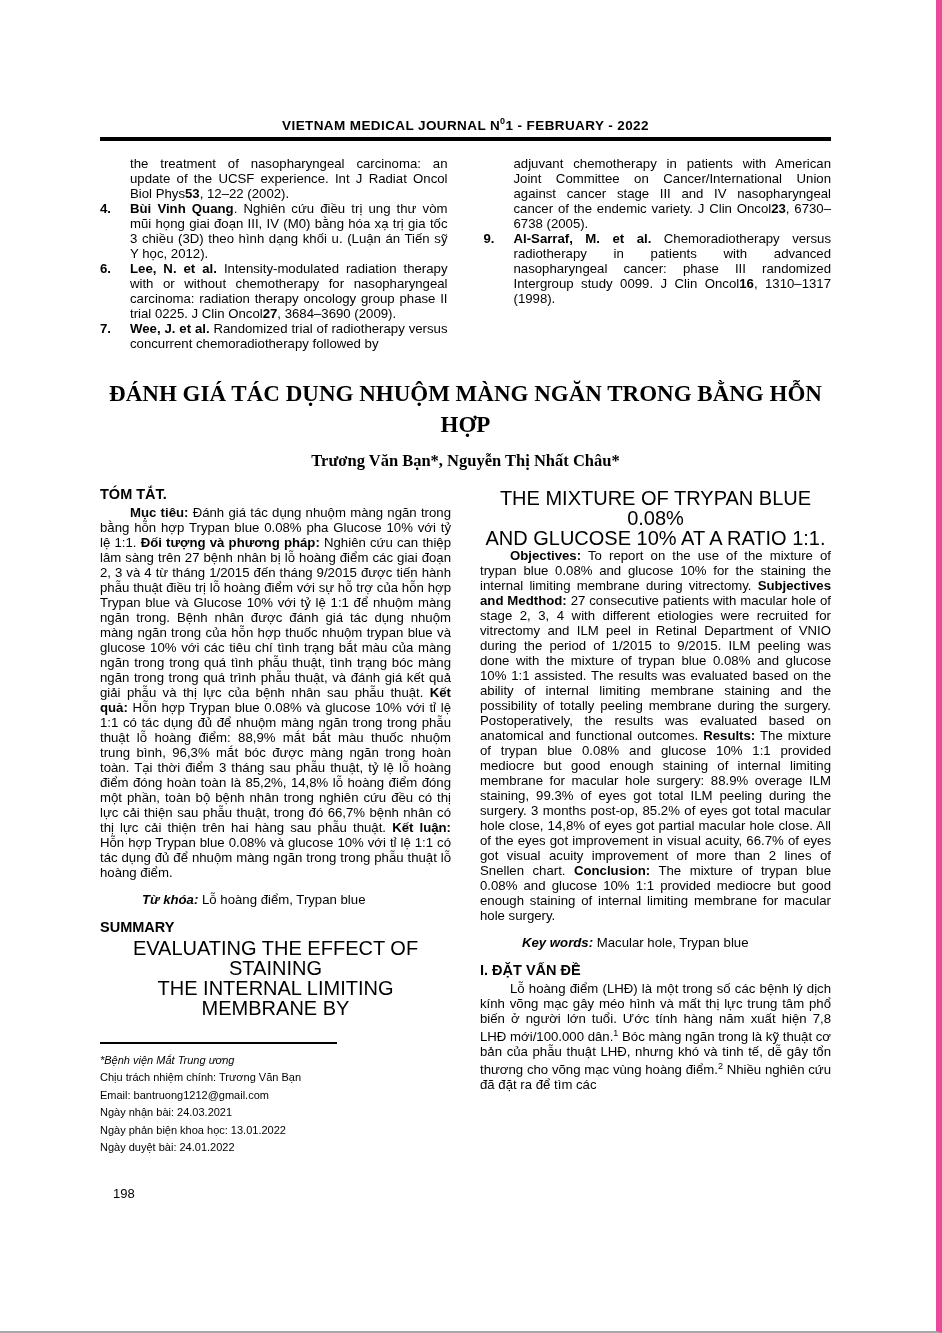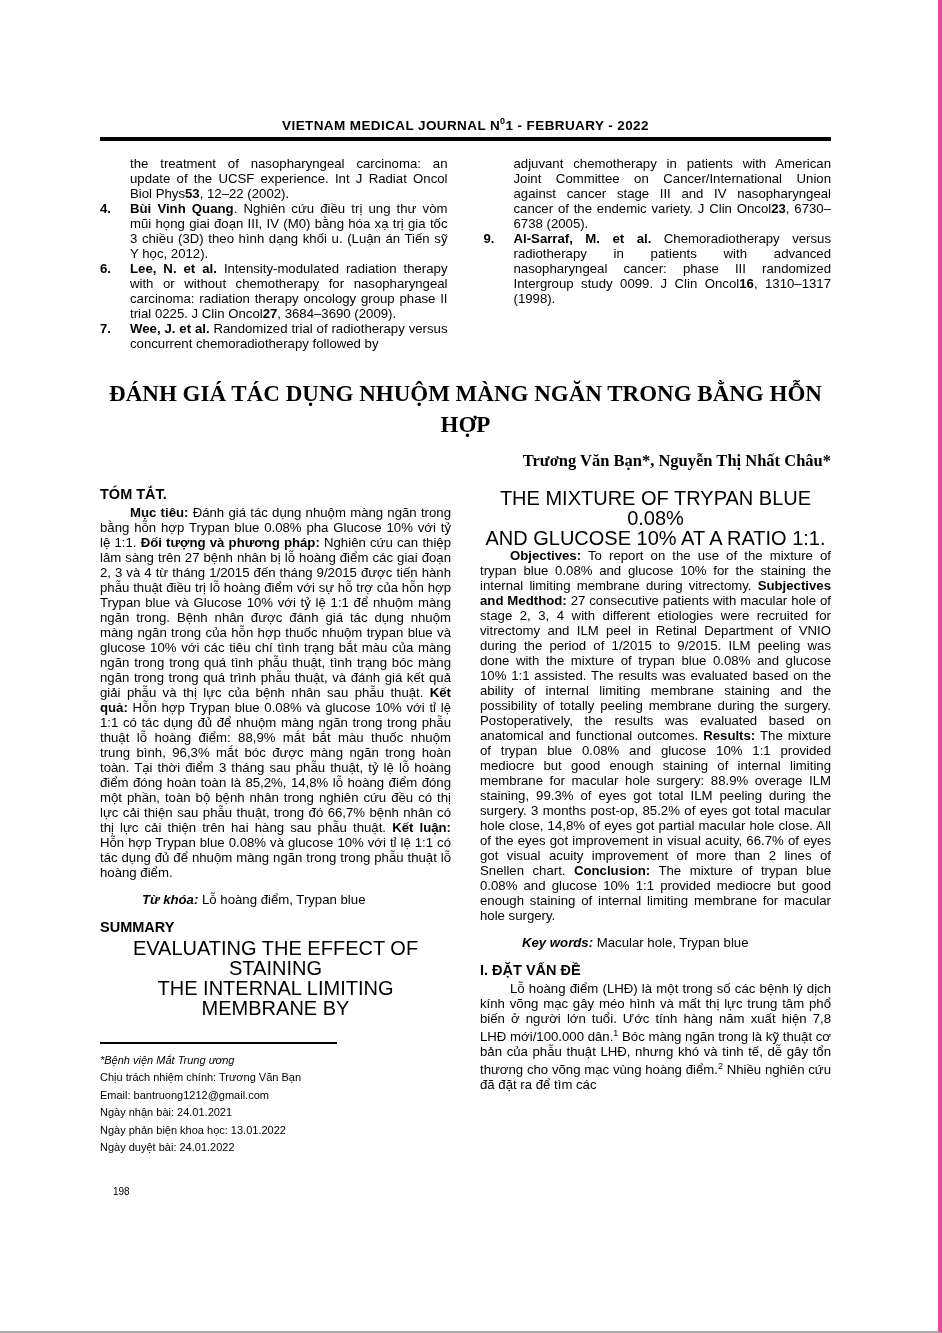--- a/index.html
+++ b/index.html
@@ -1,19 +1,19 @@
 <!DOCTYPE html>
 <html><head>
 <meta charset="utf-8">
 <style>
   html,body { margin:0; padding:0; background:#e8e8e8; }
   .page {
     position:relative; width:942px; height:1333px; background:#ffffff;
     font-family:"Liberation Sans", sans-serif; color:#000;
-    box-sizing:border-box; border-right:4px solid #ec4899; border-bottom:2px solid #a8a8a8;
+    box-sizing:border-box; border-right:6px solid #ec4899; border-bottom:2px solid #a8a8a8;
     overflow:hidden;
   }
   .content { position:absolute; left:100px; top:116px; width:731px; }
   .header {
     text-align:center; font-weight:bold; font-size:13.5px; letter-spacing:0.4px;
     padding-bottom:4px; border-bottom:4px solid #000;
   }
   .header sup { font-size:9px; }
   .cols { display:flex; gap:29px; }
   .col { flex:1; min-width:0; }
@@ -22,35 +22,35 @@
     font-size:13.2px; line-height:15px; text-align:justify;
     padding-left:30px; text-indent:-30px;
   }
   .ref-num { display:inline-block; width:30px; text-indent:0; font-weight:bold; }
   .title {
     margin:27px 0 0 0; text-align:center;
     font-family:"Liberation Serif", serif; font-weight:bold;
     font-size:23px; line-height:31px;
   }
   .authors {
-    margin-top:11px; text-align:right;
+    margin-top:11px; text-align:center;
     font-family:"Liberation Serif", serif; font-weight:bold; font-size:16.5px;
   }
   .main { margin-top:15px; }
   .h2 { font-size:14.5px; font-weight:bold; margin:0 0 3px 0; }
   .h2.gap-top { margin-top:9px; }
   .para { font-size:13.2px; line-height:15px; text-align:justify; margin:0; }
   .indent { text-indent:30px; }
   .kw { font-size:13.2px; line-height:15px; margin:12px; text-indent:30px; }
   .subtitle { text-align:center; font-size:20px; line-height:20px; margin:2px 0 0 0; }
   .it { font-style:italic; }
   b.it { font-style:italic; }
   .footnote { margin-top:24px; font-size:11px; line-height:17.5px; }
   .fn-rule { width:237px; height:2px; background:#000; margin-bottom:8px; }
-  .page-number { position:absolute; left:113px; top:1186px; font-size:10px; }
+  .page-number { position:absolute; left:113px; top:1186px; font-size:13px; }
   sup { font-size:9px; }
 </style>
 </head>
 <body>
 
 <div class="page">
   <div class="content">
 
     <div class="header">
       <span>VIETNAM MEDICAL JOURNAL N</span><sup>0</sup><span>1 - FEBRUARY - 2022</span>
@@ -83,21 +83,21 @@
         <div class="h2 gap-top">SUMMARY</div>
         <div class="subtitle">
           <span>EVALUATING THE EFFECT OF STAINING</span><br>
           <span>THE INTERNAL LIMITING MEMBRANE BY</span>
         </div>
         <div class="footnote">
           <div class="fn-rule"></div>
           <div class="it">*Bệnh viện Mắt Trung ương</div>
           <div>Chịu trách nhiệm chính: Trương Văn Bạn</div>
           <div>Email: bantruong1212@gmail.com</div>
-          <div>Ngày nhận bài: 24.01.2021</div>
+          <div>Ngày nhận bài: 24.03.2021</div>
           <div>Ngày phản biện khoa học: 13.01.2022</div>
           <div>Ngày duyệt bài: 24.01.2022</div>
         </div>
       </div>
       <div class="col">
         <div class="subtitle">
           <span>THE MIXTURE OF TRYPAN BLUE 0.08%</span><br>
           <span>AND GLUCOSE 10% AT A RATIO 1:1.</span>
         </div>
         <p class="para indent"><b>Objectives:</b><span> To report on the use of the mixture of trypan blue 0.08% and glucose 10% for the staining the internal limiting membrane during vitrectomy. </span><b>Subjectives and Medthod:</b><span> 27 consecutive patients with macular hole of stage 2, 3, 4 with different etiologies were recruited for vitrectomy and ILM peel in Retinal Department of VNIO during the period of 1/2015 to 9/2015. ILM peeling was done with the mixture of trypan blue 0.08% and glucose 10% 1:1 assisted. The results was evaluated based on the ability of internal limiting membrane staining and the possibility of totally peeling membrane during the surgery. Postoperatively, the results was evaluated based on anatomical and functional outcomes. </span><b>Results:</b><span> The mixture of trypan blue 0.08% and glucose 10% 1:1 provided mediocre but good enough staining of internal limiting membrane for macular hole surgery: 88.9% overage ILM staining, 99.3% of eyes got total ILM peeling during the surgery. 3 months post-op, 85.2% of eyes got total macular hole close, 14,8% of eyes got partial macular hole close. All of the eyes got improvement in visual acuity, 66.7% of eyes got visual acuity improvement of more than 2 lines of Snellen chart. </span><b>Conclusion:</b><span> The mixture of trypan blue 0.08% and glucose 10% 1:1 provided mediocre but good enough staining of internal limiting membrane for macular hole surgery.</span></p>

